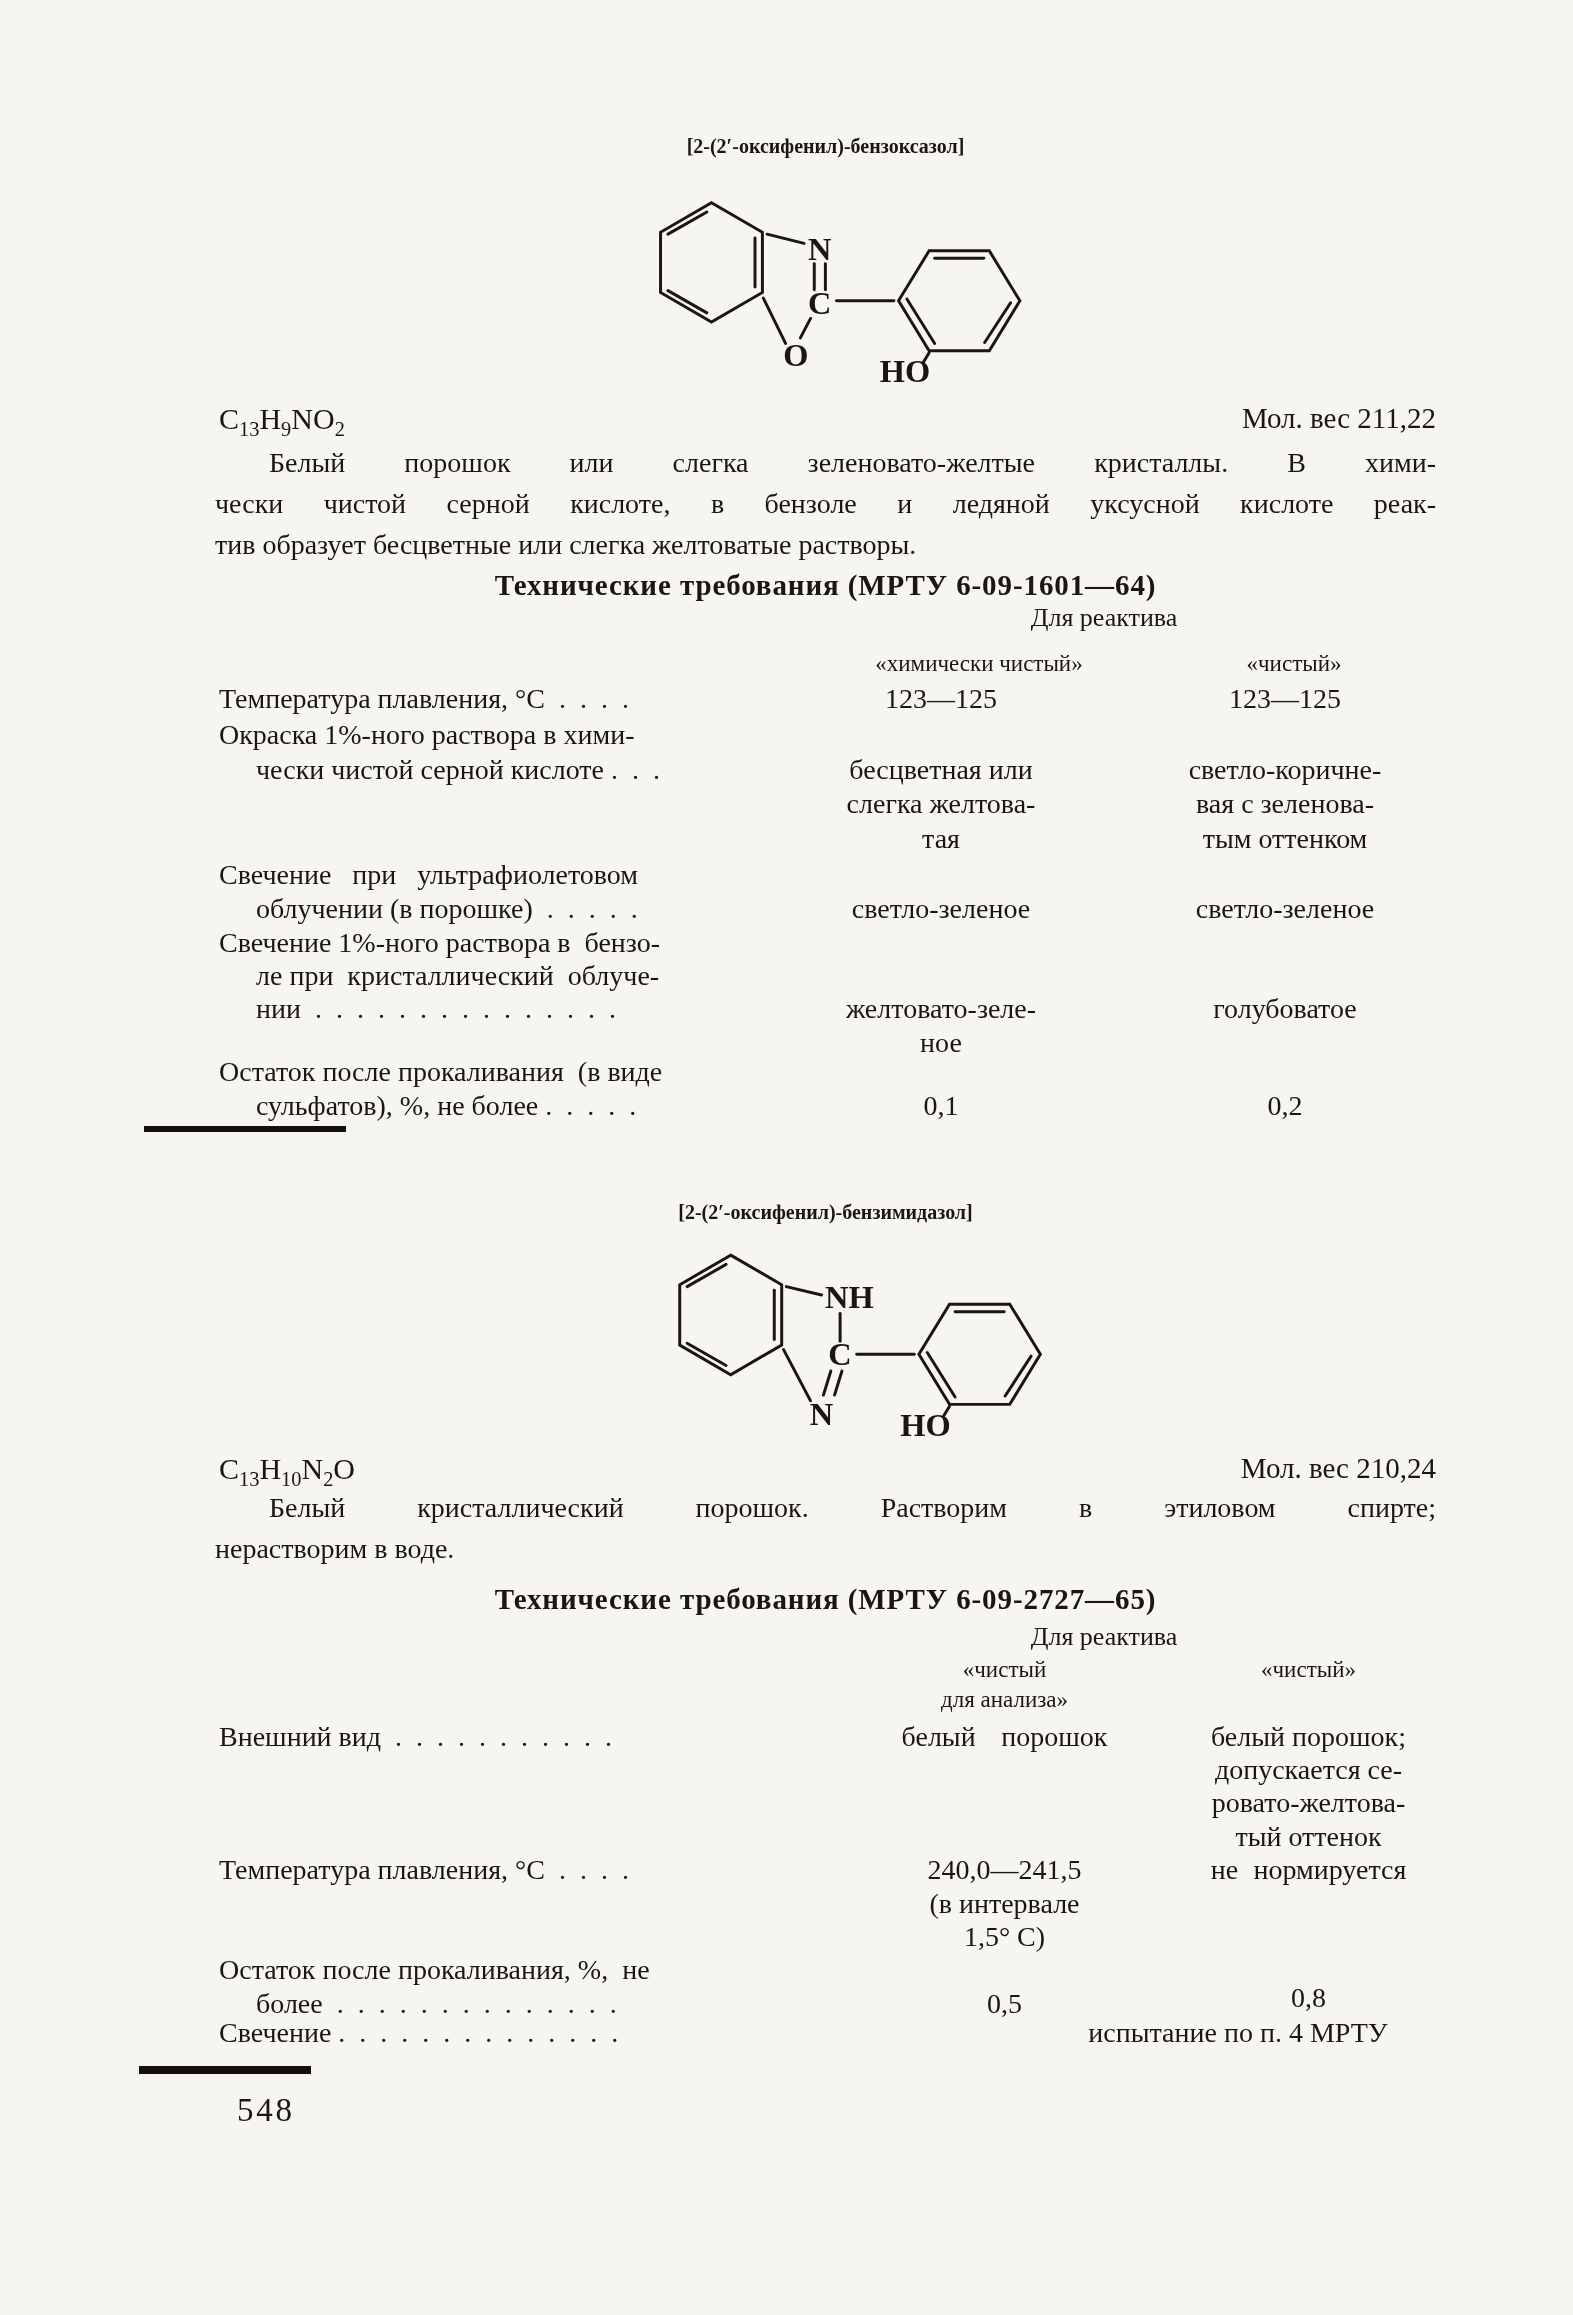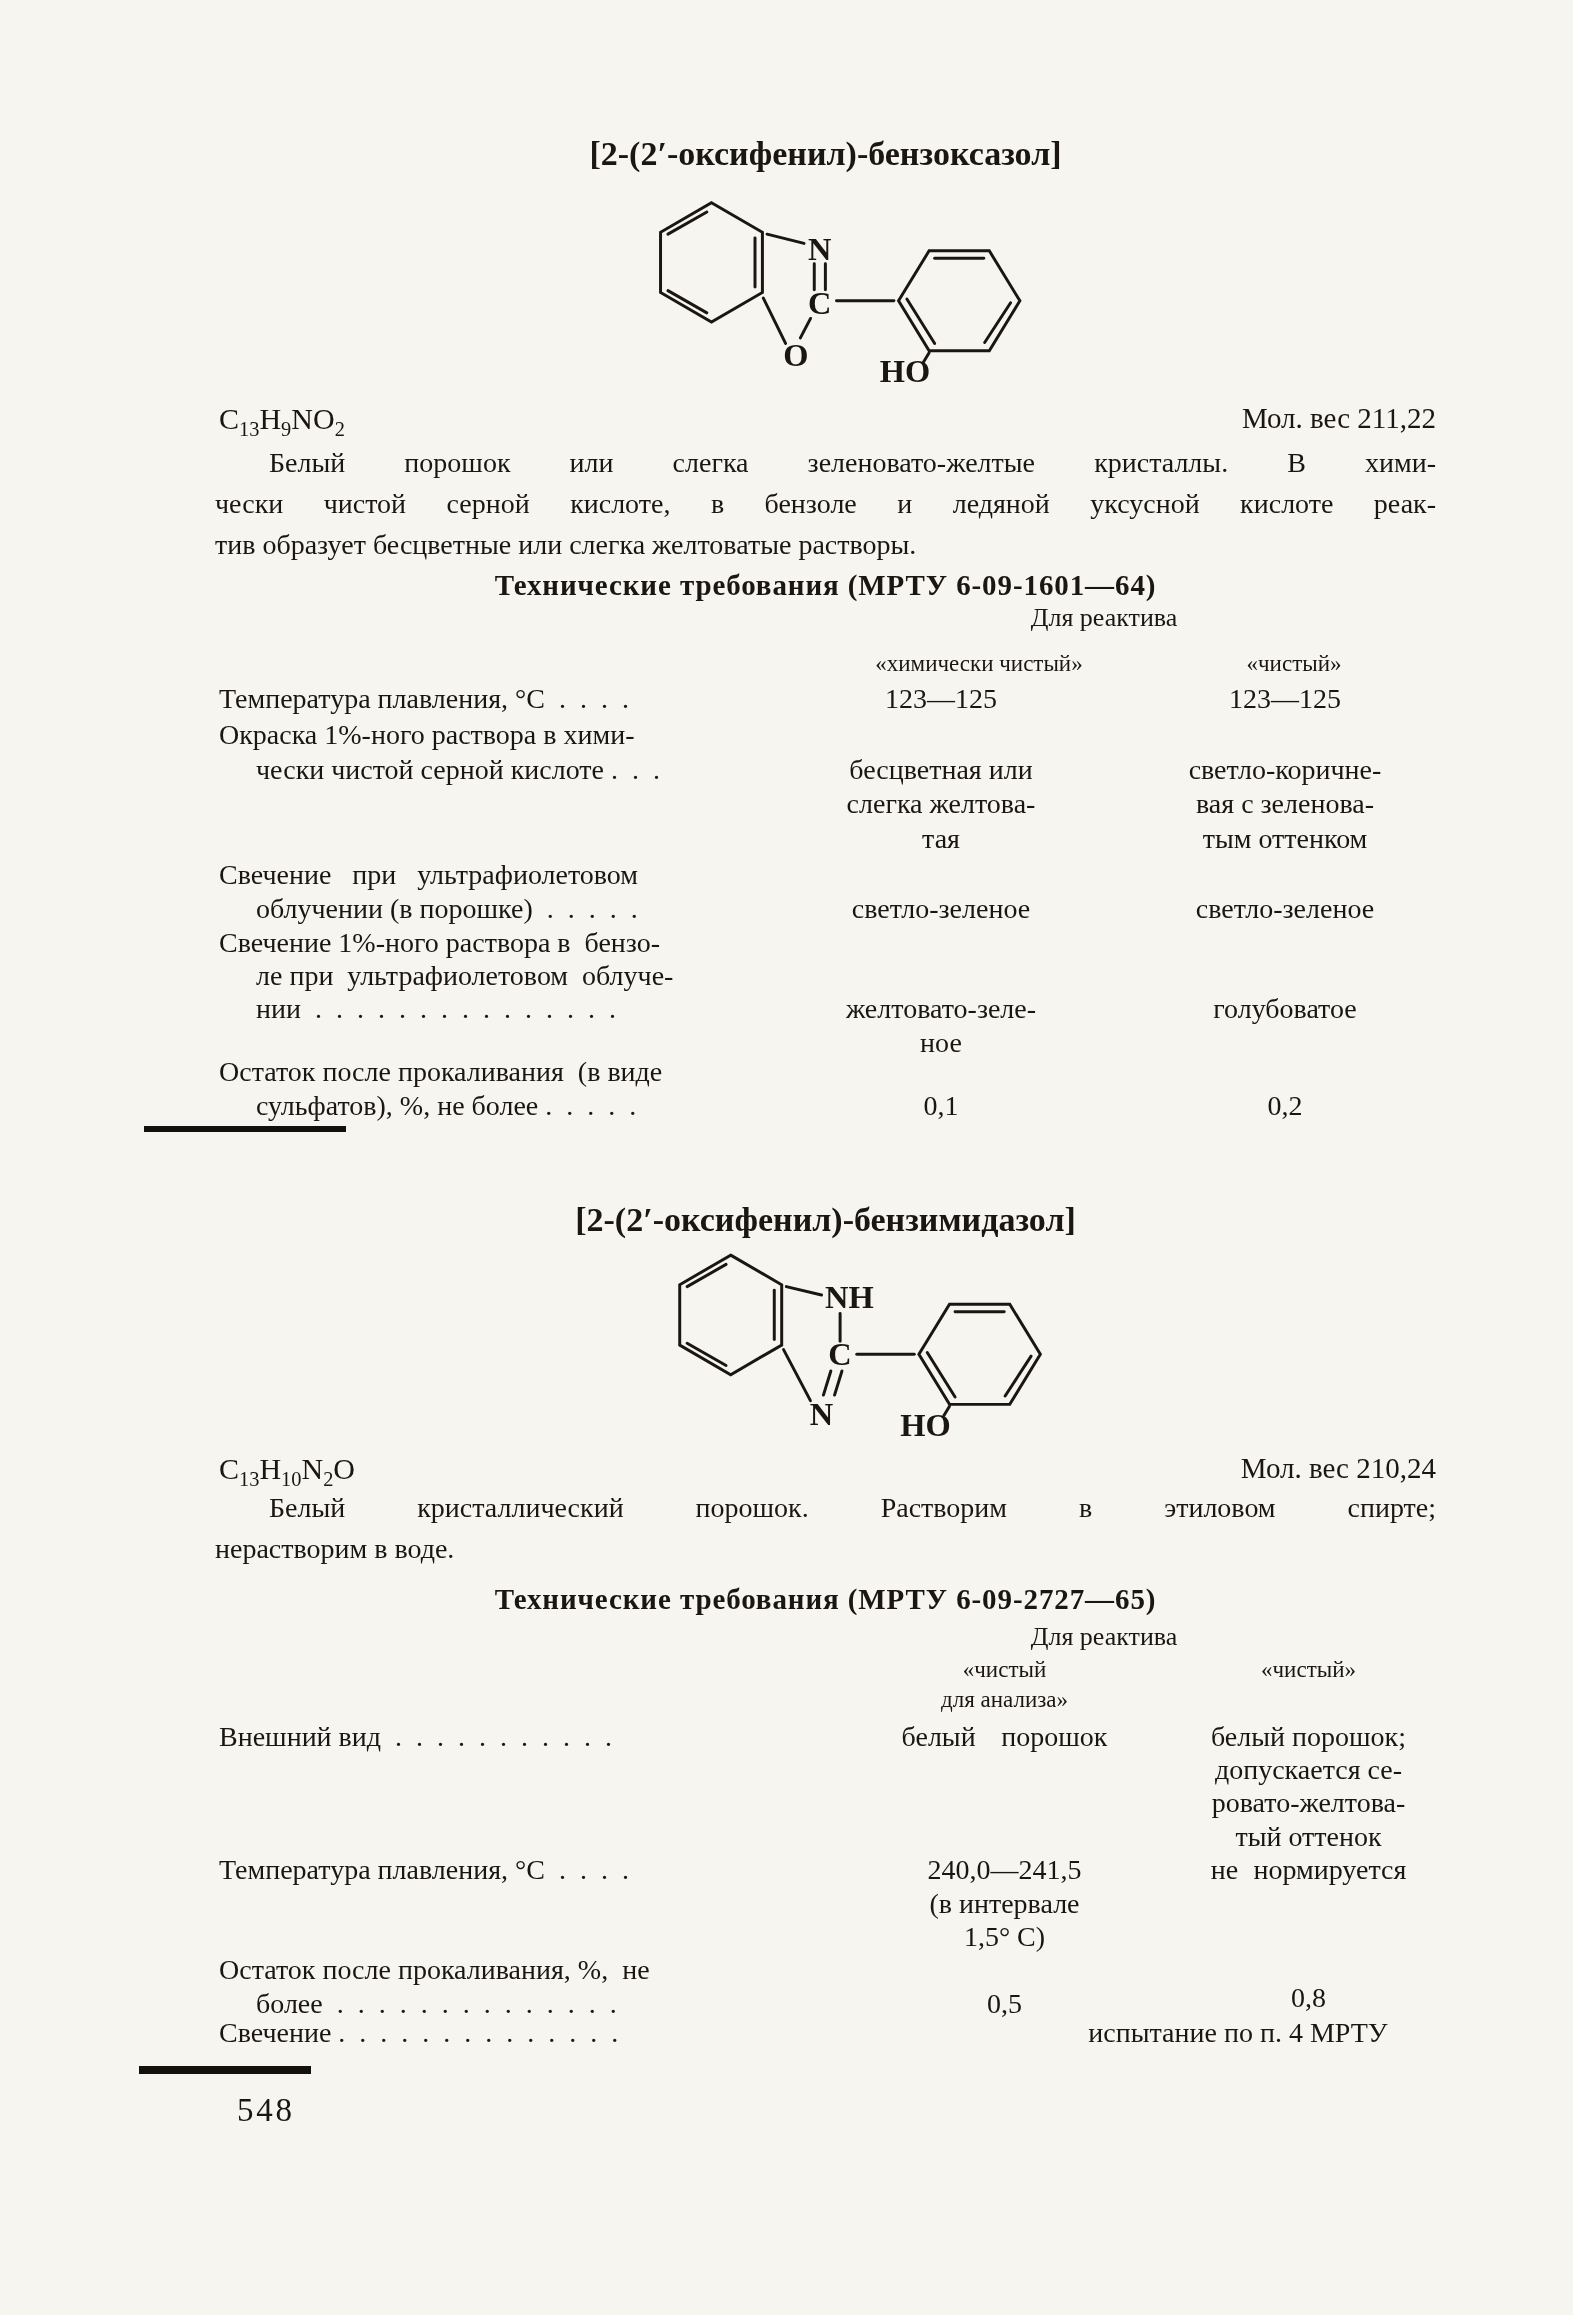--- a/index.html
+++ b/index.html
@@ -9,21 +9,21 @@
     margin:0 auto;
     background:#f6f5f0;
     color:#1b1611;
     font-family:"Liberation Serif","DejaVu Serif",serif;
     overflow:hidden;
   }
   .t{position:absolute;white-space:pre;line-height:1.05;font-size:28px;}
   .cw{left:215px;width:1221px;text-align:center;white-space:pre;}
   .b{font-weight:bold;}
   .title{font-size:33px;letter-spacing:2.8px;}
-  .subtitle{font-size:34px;}
+  .subtitle{font-size:20px;}
   .heading{font-size:29px;letter-spacing:0.9px;}
   .grp{font-size:26px;}
   .colhdr{font-size:23px;text-align:center;white-space:pre;}
   .lbl{left:219px;font-size:28px;}
   .lbl2{left:256px;}
   .val{text-align:center;font-size:28px;white-space:pre;}
   .v1s1{left:802px;width:278px;}
   .v2s1{left:1141px;width:288px;}
   .v1s2{left:849px;width:311px;}
   .v2s2{left:1171px;width:275px;}
@@ -104,21 +104,21 @@
   <div class="t val v2s1" style="top:755px">светло-коричне-</div>
   <div class="t val v2s1" style="top:789px">вая с зеленова-</div>
   <div class="t val v2s1" style="top:824px">тым оттенком</div>
 
   <div class="t lbl" style="top:860px">Свечение   при   ультрафиолетовом</div>
   <div class="t lbl lbl2" style="top:894px">облучении (в порошке)  .  .  .  .  .</div>
   <div class="t val v1s1" style="top:894px">светло-зеленое</div>
   <div class="t val v2s1" style="top:894px">светло-зеленое</div>
 
   <div class="t lbl" style="top:928px">Свечение 1%-ного раствора в  бензо-</div>
-  <div class="t lbl lbl2" style="top:961px">ле при  ультрафиолетовом  облуче-</div>
+  <div class="t lbl lbl2" style="top:961px">ле при  кристаллический  облуче-</div>
   <div class="t lbl lbl2" style="top:994px">нии  .  .  .  .  .  .  .  .  .  .  .  .  .  .  .</div>
   <div class="t val v1s1" style="top:994px">желтовато-зеле-</div>
   <div class="t val v1s1" style="top:1028px">ное</div>
   <div class="t val v2s1" style="top:994px">голубоватое</div>
 
   <div class="t lbl" style="top:1057px">Остаток после прокаливания  (в виде</div>
   <div class="t lbl lbl2" style="top:1091px">сульфатов), %, не более .  .  .  .  .</div>
   <div class="t val v1s1" style="top:1091px">0,1</div>
   <div class="t val v2s1" style="top:1091px">0,2</div>
 

